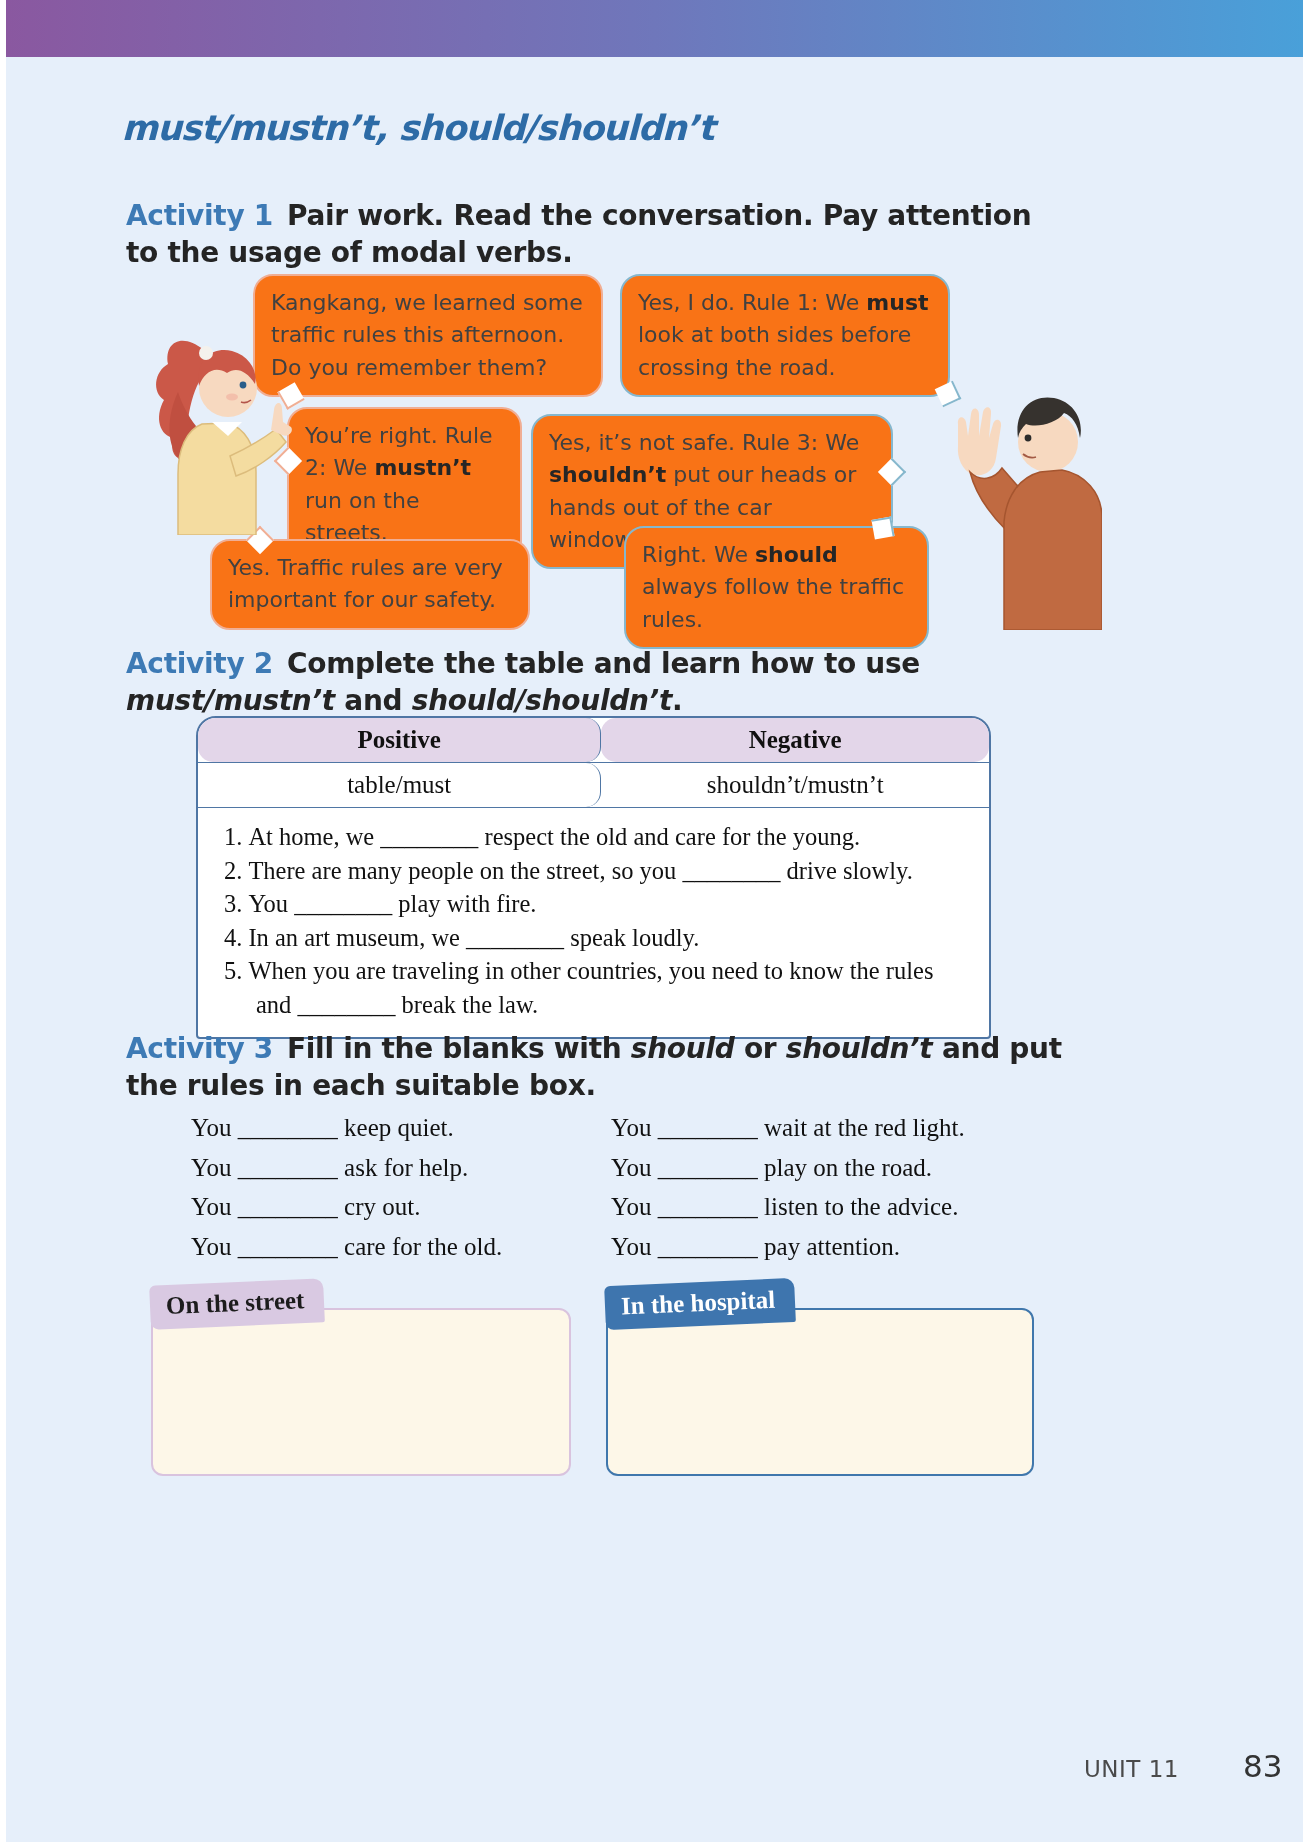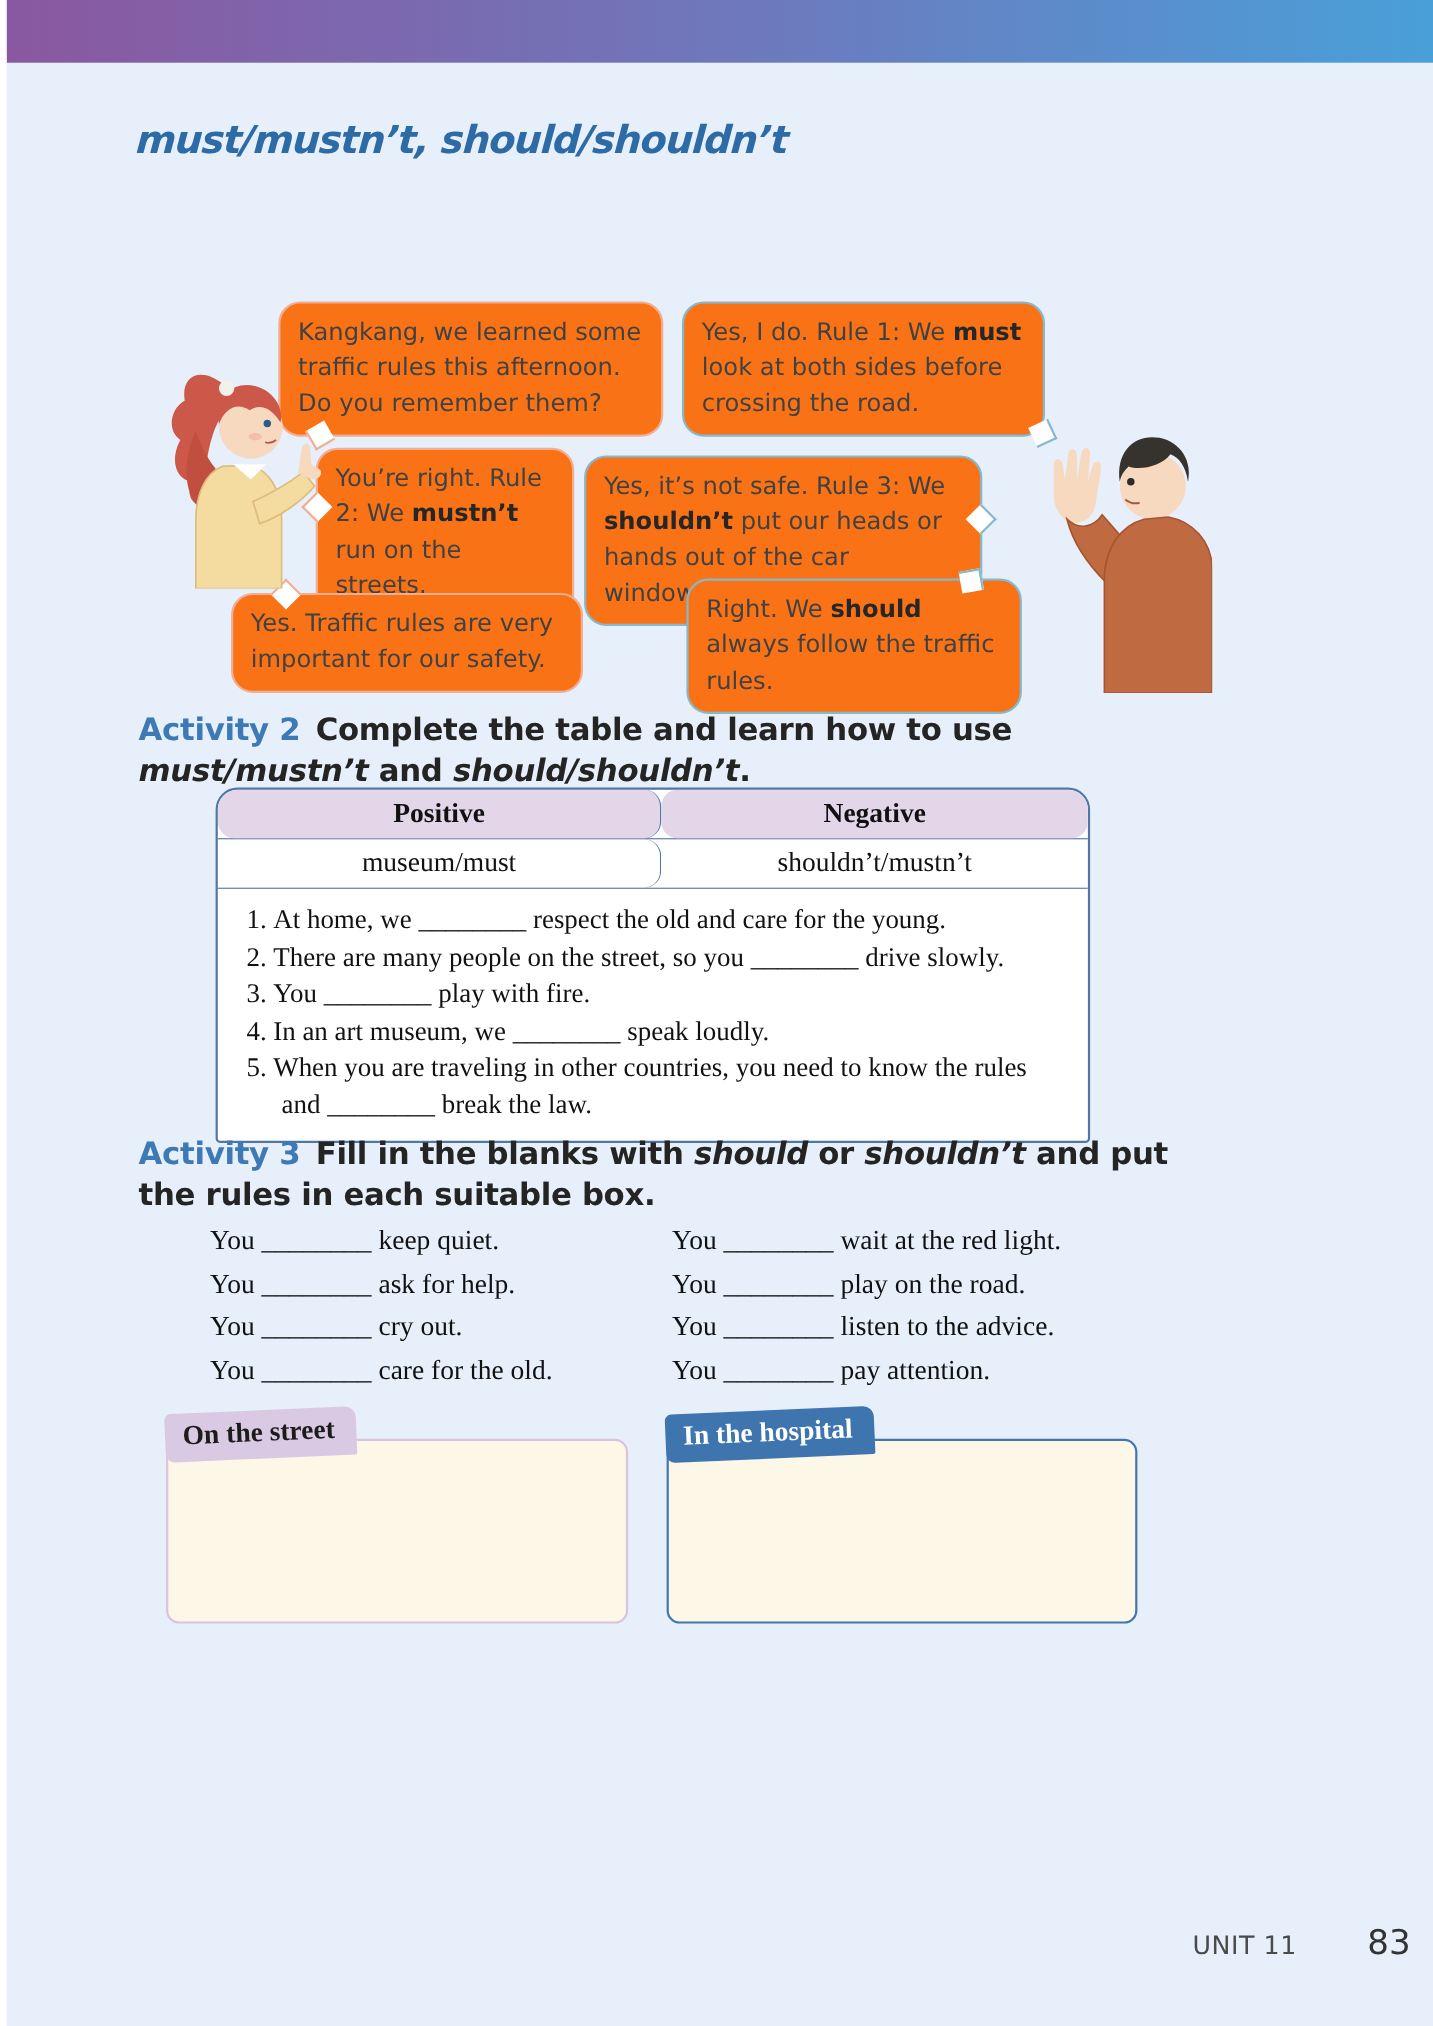--- a/index.html
+++ b/index.html
@@ -92,20 +92,23 @@
 </style>
 </head>
 <body>
 
 <div class="page">
 
   <div class="topbar"></div>
 
   <div class="grammar-title">must/mustn’t, should/shouldn’t</div>
 
+  <div class="act-heading" id="act1-heading">
+    <span class="act-label">Activity 1</span><span><span>Pair work. Read the conversation. Pay attention to the usage of modal verbs.</span></span>
+  </div>
 
   <div class="bubble bubble-orange" id="bubble1">
     <span><span>Kangkang, we learned some traffic rules this afternoon. Do you remember them?</span></span>
     <span class="tail t-down-l"></span>
   </div>
   <div class="bubble bubble-blue" id="bubble2">
     <span><span>Yes, I do. Rule 1: We </span><span class="seg-b">must</span><span> look at both sides before crossing the road.</span></span>
     <span class="tail t-down-r"></span>
   </div>
   <div class="bubble bubble-orange" id="bubble3">
@@ -153,21 +156,21 @@
   <div class="act-heading" id="act2-heading">
     <span class="act-label">Activity 2</span><span><span>Complete the table and learn how to use </span><span class="seg-i">must/mustn’t</span><span> and </span><span class="seg-i">should/shouldn’t</span><span>.</span></span>
   </div>
 
   <div class="grammar-table">
     <div class="tbl-row tbl-head">
       <div class="tbl-cell c1">Positive</div>
       <div class="tbl-cell c2">Negative</div>
     </div>
     <div class="tbl-row">
-      <div class="tbl-cell c1">museum/must</div>
+      <div class="tbl-cell c1">table/must</div>
       <div class="tbl-cell c2">shouldn’t/mustn’t</div>
     </div>
     <div class="tbl-body">
       <div class="t-item"><span class="num">1.</span><span>At home, we ________ respect the old and care for the young.</span></div>
       <div class="t-item"><span class="num">2.</span><span>There are many people on the street, so you ________ drive slowly.</span></div>
       <div class="t-item"><span class="num">3.</span><span>You ________ play with fire.</span></div>
       <div class="t-item"><span class="num">4.</span><span>In an art museum, we ________ speak loudly.</span></div>
       <div class="t-item"><span class="num">5.</span><span>When you are traveling in other countries, you need to know the rules and ________  break the law.</span></div>
     </div>
   </div>

